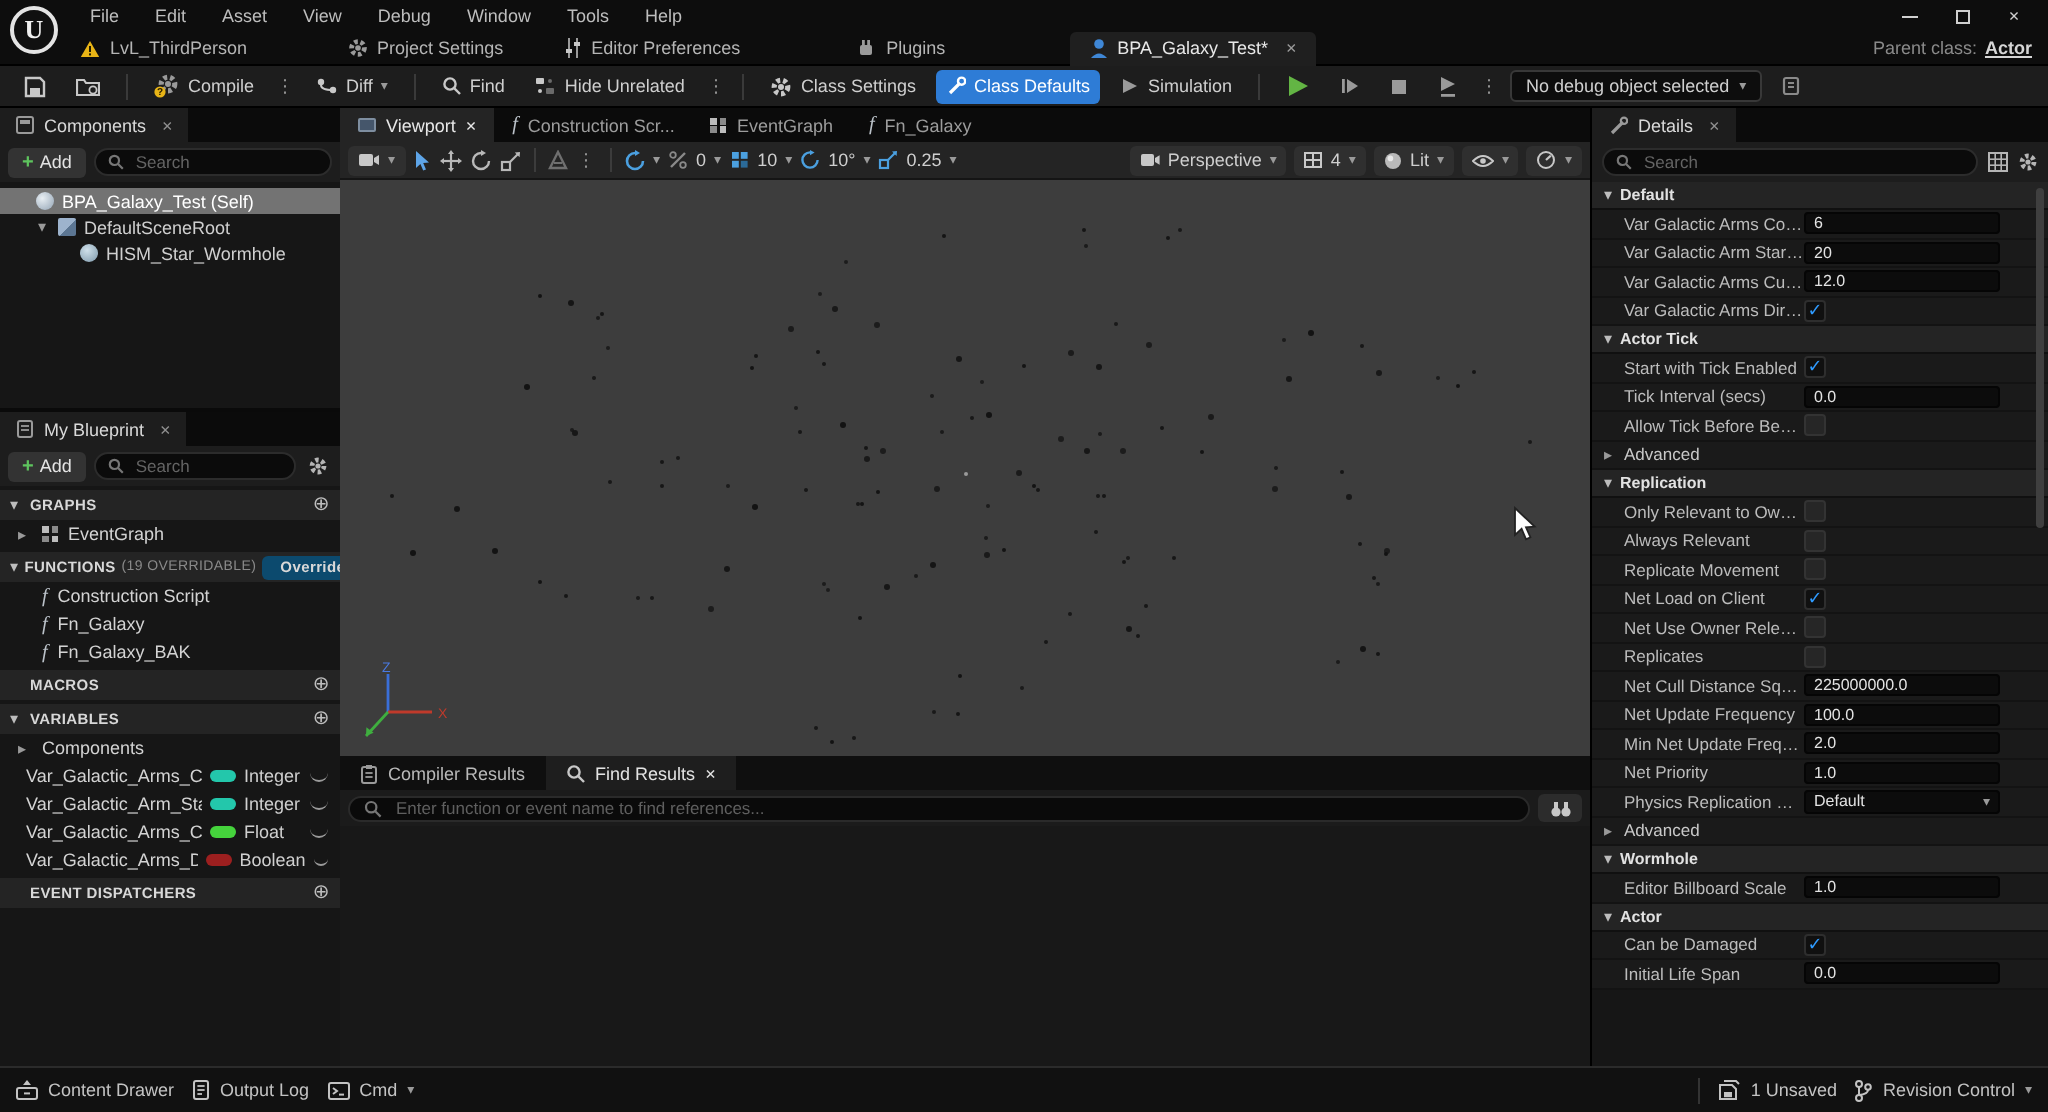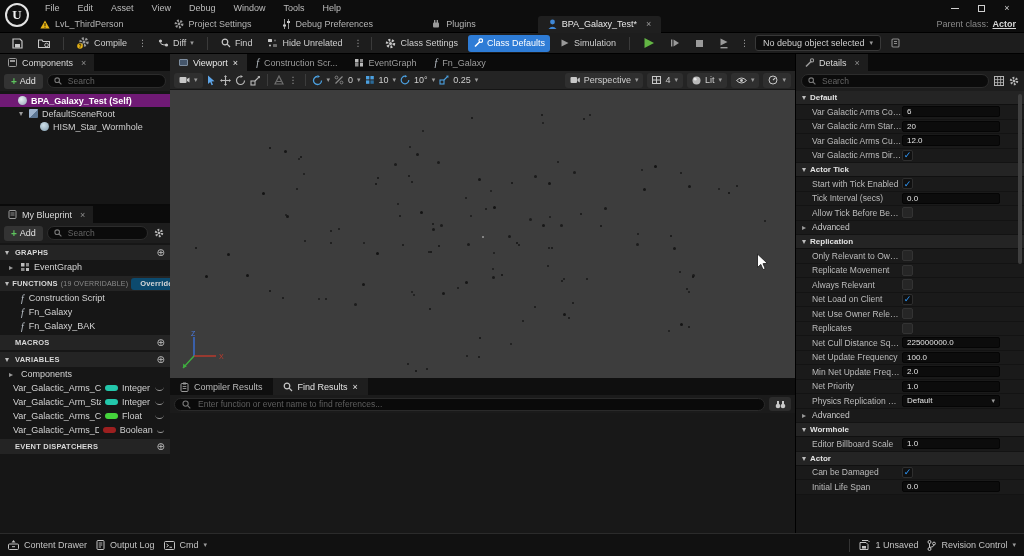--- a/index.html
+++ b/index.html
@@ -49,21 +49,21 @@
   .addbtn .plus{color:#5ec45e;font-weight:bold;font-size:10px;}
   .searchpill{flex:1;display:flex;align-items:center;gap:4px;height:14px;background:#0b0b0b;border:1px solid #2c2c2c;border-radius:8px;padding:0 6px;min-width:0;}
   .searchpill input{flex:1;min-width:0;background:transparent;border:none;outline:none;color:#b5b5b5;font-size:8.5px;font-family:inherit;}
   .searchpill input::placeholder{color:#646464;}
   .gearbtn{color:#b5b5b5;padding:0 2px;}
 
   
   #components-panel{left:0;top:54px;width:170px;height:150px;background:#161616;}
   #components-tree{padding-top:3px;}
   .crow{height:13px;display:flex;align-items:center;gap:4px;padding-left:6px;color:#cfcfcf;white-space:nowrap;}
-  .crow.sel{background:#701a75;color:#fff;font-weight:bold;}
+  .crow.sel{background:#737373;color:#fff;}
   .crow .caret{width:8px;color:#9a9a9a;font-size:8px;text-align:center;}
   .cic{width:9px;height:9px;border-radius:50%;flex:none;}
   .cic.blueprint{background:radial-gradient(circle at 35% 35%,#e8eef3,#93a4b5);}
   .cic.scene-root{border-radius:1px;background:linear-gradient(135deg,#9db3cd 55%,#5c7693 55%);}
   .cic.hism{background:radial-gradient(circle at 40% 35%,#cfe0ea,#7d98aa);}
 
   
   #mbp-panel{left:0;top:206px;width:170px;height:327px;background:#161616;}
   .mh{height:15px;background:#242424;display:flex;align-items:center;gap:3px;padding:0 5px;margin-top:2px;
       font-weight:bold;font-size:7.5px;color:#d8d8d8;letter-spacing:.2px;white-space:nowrap;}
@@ -191,21 +191,21 @@
         </svg>
       <span>Project Settings</span>
     </div>
     <div class="atab" style="margin-left:10px">
       <svg width="9" height="10">
           <line x1="2.5" y1="0" x2="2.5" y2="10" stroke="#9a9a9a" stroke-width="1"></line>
           <line x1="6.5" y1="0" x2="6.5" y2="10" stroke="#9a9a9a" stroke-width="1"></line>
           <rect x="1" y="5.5" width="3" height="2" fill="#c8c8c8"></rect>
           <rect x="5" y="2" width="3" height="2" fill="#c8c8c8"></rect>
         </svg>
-      <span>Debug Preferences</span>
+      <span>Editor Preferences</span>
     </div>
     <div class="atab" style="margin-left:38px">
       <svg width="10" height="10">
           <rect x="2" y="3.5" width="6" height="5" rx="1" fill="#9a9a9a"></rect>
           <rect x="3" y="1" width="1.4" height="3" fill="#9a9a9a"></rect>
           <rect x="5.6" y="1" width="1.4" height="3" fill="#9a9a9a"></rect>
         </svg>
       <span>Plugins</span>
     </div>
     <div class="atab active" style="margin-left:52px">
@@ -898,27 +898,27 @@
           <span class="caret">▾</span>
           <span>Replication</span>
         </div>
         <div class="drow">
           <span class="dlabel">Only Relevant to Owner</span>
           <span class="dval">
             <div class="cb off"></div>
           </span>
         </div>
         <div class="drow">
+          <span class="dlabel">Always Relevant</span>
+          <span class="dval">
+            <div class="cb off"></div>
+          </span>
+        </div>
+        <div class="drow">
           <span class="dlabel">Replicate Movement</span>
-          <span class="dval">
-            <div class="cb off"></div>
-          </span>
-        </div>
-        <div class="drow">
-          <span class="dlabel">Always Relevant</span>
           <span class="dval">
             <div class="cb off"></div>
           </span>
         </div>
         <div class="drow">
           <span class="dlabel">Net Load on Client</span>
           <span class="dval">
             <div class="cb on">✓</div>
           </span>
         </div>

